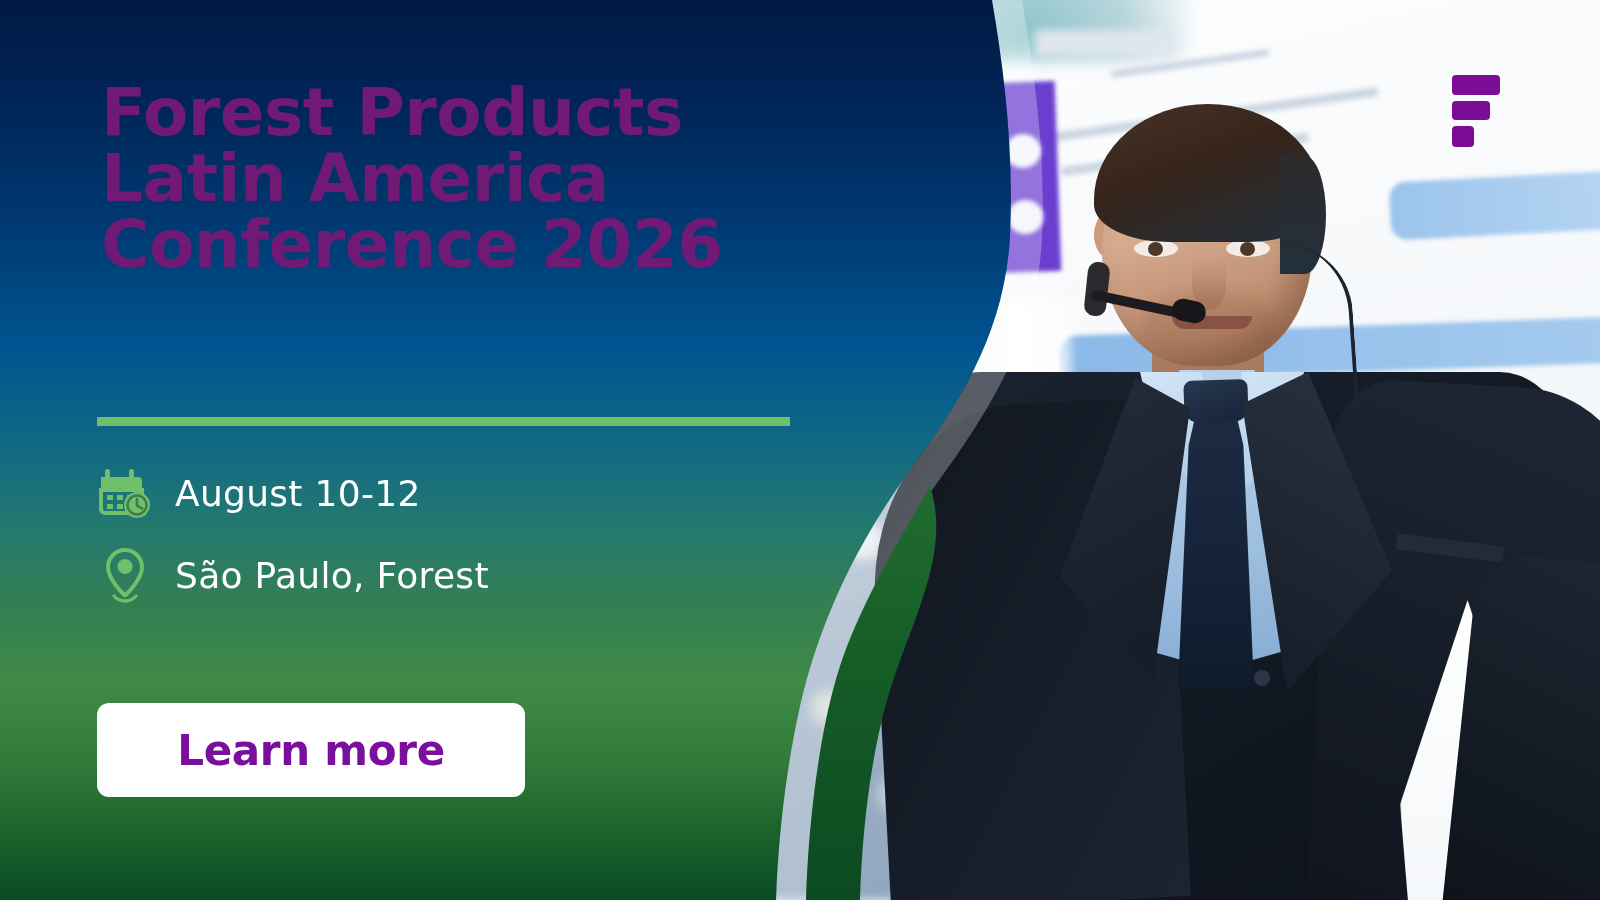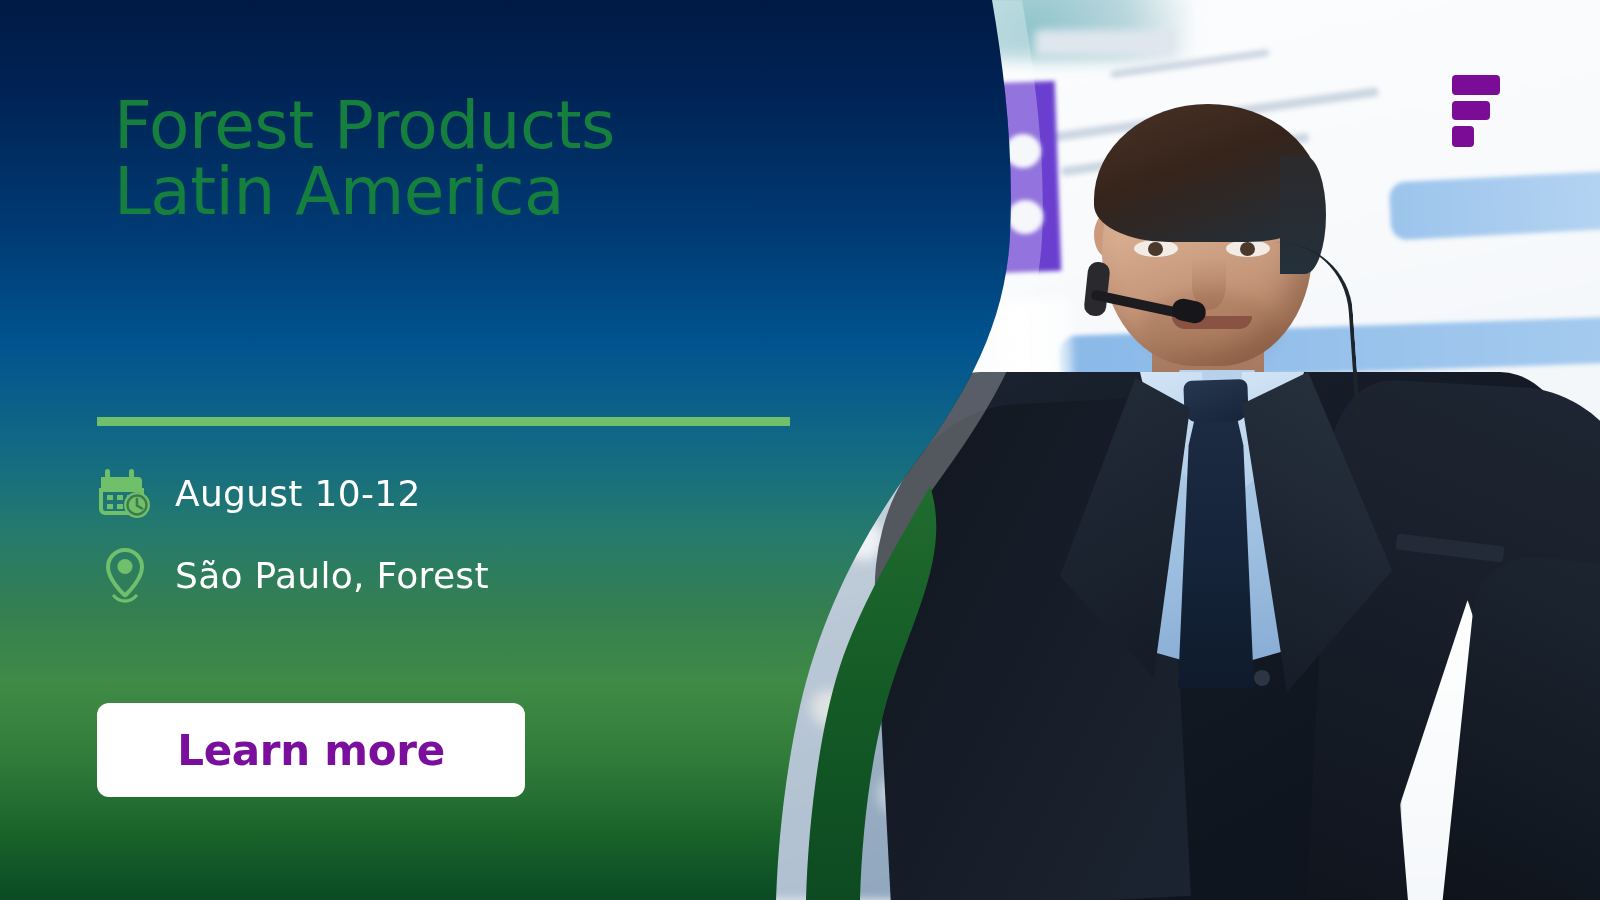--- a/index.html
+++ b/index.html
@@ -418,24 +418,24 @@
   .content {
     position: absolute;
     left: 97px; top: 0;
     width: 760px; height: 900px;
   }
 
   .headline {
     position: absolute;
     top: 76px; left: 0;
     width: 740px;
-    margin: 17px;
-    color: #15803d;
+    margin: 4px;
+    color: #701a75;
     font-family: "DejaVu Sans", sans-serif;
-    font-weight: normal;
+    font-weight: bold;
     font-size: 66px;
     line-height: 1.0;
     letter-spacing: -0.5px;
   }
   .headline-line { display: block; white-space: nowrap; }
 
   .rule {
     position: absolute;
     left: 0; top: 417px;
     width: 693px; height: 9px;
@@ -571,20 +571,21 @@
 
   <div class="sliver"></div>
   <div class="leaf-blade"></div>
   <div class="left-panel"></div>
 
   <div class="content">
 
     <h1 class="headline">
       <span class="headline-line">Forest Products</span>
       <span class="headline-line">Latin America</span>
+      <span class="headline-line">Conference 2026</span>
     </h1>
 
     <div class="rule"></div>
 
     <div class="meta">
 
       <div class="meta-row">
         <span class="meta-icon">
           <svg width="54" height="54" viewBox="0 0 54 54" aria-hidden="true">
             <rect x="7" y="3" width="5" height="11" rx="2.5" fill="#6FBF6B"></rect>

